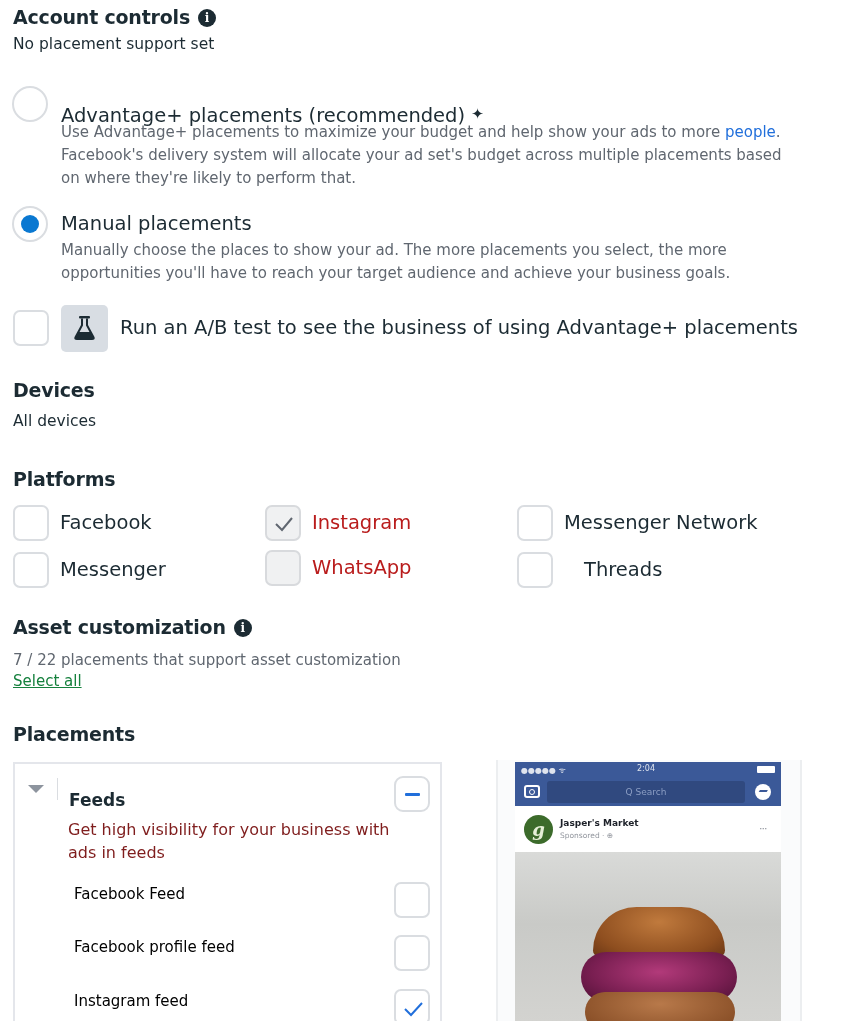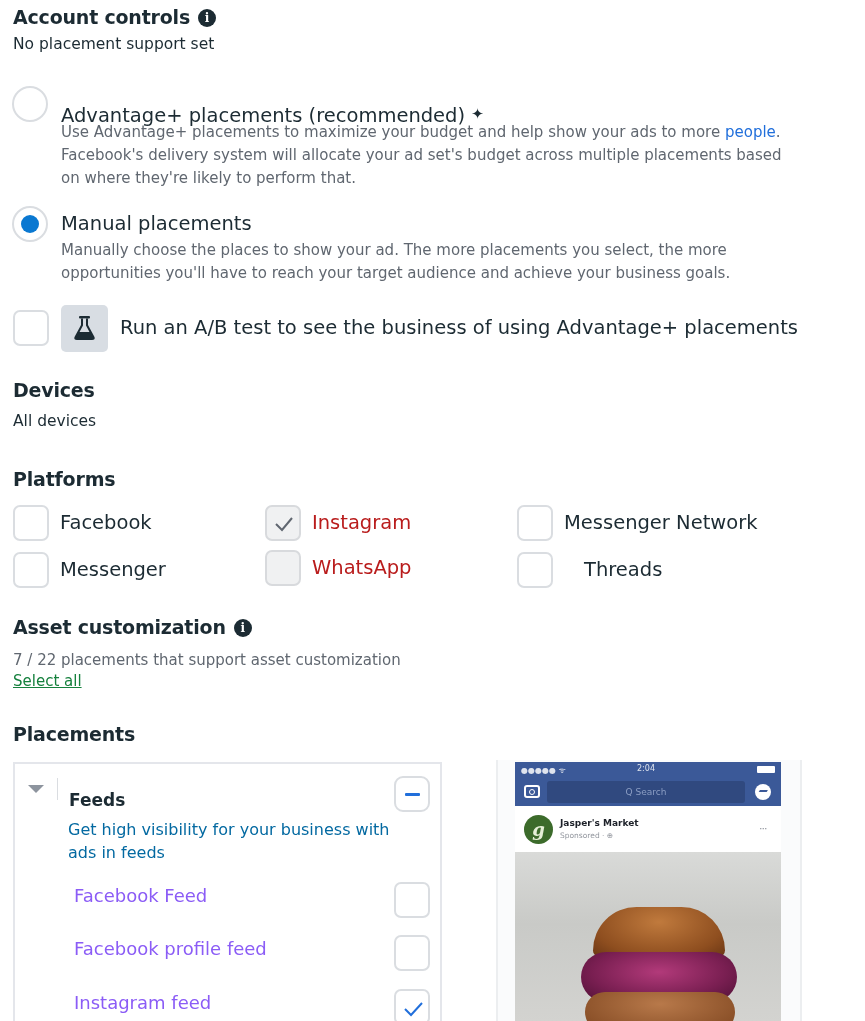--- a/index.html
+++ b/index.html
@@ -30,21 +30,21 @@
 
   .plat-label { font-size: 19.5px; color: #1c2b33; }
   .plat-label.disabled { color: #b91c1c; }
 
   .panel { left: 13px; top: 762px; width: 429px; height: 270px; border: 2px solid #e4e6eb; border-bottom: none; }
   .feeds-title { font-size: 17px; font-weight: bold; color: #1c2b33; }
   .sep { width: 1px; height: 22px; background: #dadde1; }
   .chev { width: 0; height: 0; border-left: 8px solid transparent; border-right: 8px solid transparent; border-top: 8px solid #8d949e; }
   .minus-box { width: 36px; height: 36px; border-radius: 9px; border: 2px solid #dadde1; background: #fff; }
   .minus-box::after { content: ""; position: absolute; left: 9px; top: 15px; width: 15px; height: 3px; background: #216fdb; border-radius: 1px; }
-  .p-item { font-size: 18px; color: #8b5cf6; }
+  .p-item { font-size: 15px; color: #000000; }
 
   
   .phone { left: 496px; top: 760px; width: 306px; height: 270px; background: #fafbfc; border-left: 2px solid #eceef0; border-right: 2px solid #eceef0; }
   .screen { left: 515px; top: 762px; width: 266px; height: 260px; background: #ffffff; overflow: hidden; }
   .fbbar { left: 0; top: 0; width: 266px; height: 44px; background: #3b5998; }
   .status { font-size: 8px; color: #dfe4ee; }
   .searchbox { left: 32px; top: 19px; width: 198px; height: 22px; background: #30497f; border-radius: 3px; color: #8b9dc3; font-size: 9px; text-align: center; line-height: 22px; }
   .avatar { left: 9px; top: 53px; width: 29px; height: 29px; border-radius: 50%; background: #3c6b2b; color: #e6f0d8; font-size: 18px; font-weight: bold; text-align: center; line-height: 29px; font-family: "DejaVu Serif", serif; font-style: italic; }
   .biz-name { left: 45px; top: 56px; font-size: 9px; font-weight: bold; color: #1d2129; }
   .biz-sub { left: 45px; top: 69px; font-size: 7.5px; color: #90949c; }
@@ -123,21 +123,21 @@
 <div class="abs muted" style="left:13px; top:649px;">7 / 22 placements that support asset customization</div>
 <div class="abs link" style="left:13px; top:672px; font-size:15px; color:#15803d;text-decoration:underline;">Select all</div>
 
 <div class="abs h-title" style="left:13px; top:723px;">Placements</div>
 
 <div class="abs panel">
   <div class="abs chev" style="left:13px; top:21px;"></div>
   <div class="abs sep" style="left:42px; top:14px;"></div>
   <div class="abs feeds-title" style="left:54px; top:26px;">Feeds</div>
   <div class="abs minus-box" style="left:379px; top:12px;"></div>
-  <div class="abs muted" style="left:53px; top:54px; font-size:16px; color:#0369a1;">
+  <div class="abs muted" style="left:53px; top:54px; font-size:16px; color:#7f1d1d;">
     <div>Get high visibility for your business with</div>
     <div>ads in feeds</div>
   </div>
 
   <div class="abs p-item" style="left:59px; top:121px;">Facebook Feed</div>
   <div class="abs checkbox" style="left:379px; top:118px;"></div>
 
   <div class="abs p-item" style="left:59px; top:174px;">Facebook profile feed</div>
   <div class="abs checkbox" style="left:379px; top:171px;"></div>
 

